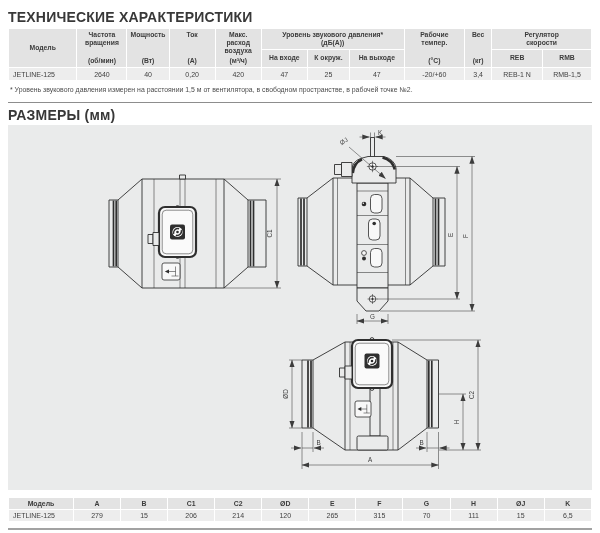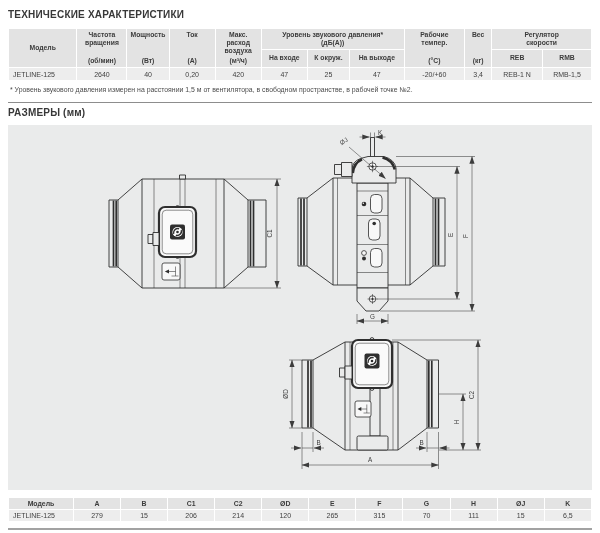--- a/index.html
+++ b/index.html
@@ -1,18 +1,18 @@
 <!DOCTYPE html>
 <html><head>
 <meta charset="utf-8">
 <style>
   html,body{margin:0;padding:0;background:#fff;}
   .page{position:relative;width:600px;height:533px;background:#ffffff;overflow:hidden;
         font-family:"Liberation Sans",sans-serif;color:#3c3c3c;}
-  .title{position:absolute;left:8px;font-size:10px;font-weight:bold;color:#383838;letter-spacing:.2px;}
+  .title{position:absolute;left:8px;font-size:14px;font-weight:bold;color:#383838;letter-spacing:.2px;}
   .t1{top:9px;}
   .t2{top:107px;}
   
   table.spec{position:absolute;left:8px;top:28px;width:584px;border-spacing:1px;table-layout:fixed;}
   table.spec th,table.spec td{padding:0;margin:0;}
   table.spec th{background:#e3e3e3;font-size:6.8px;font-weight:bold;color:#3c3c3c;
                 text-align:center;white-space:pre-line;line-height:1.25;vertical-align:middle;}
   tr.h1 th{height:20px;}
   tr.h2 th{height:17px;}
   .vc{height:35px;display:flex;flex-direction:column;justify-content:space-between;

